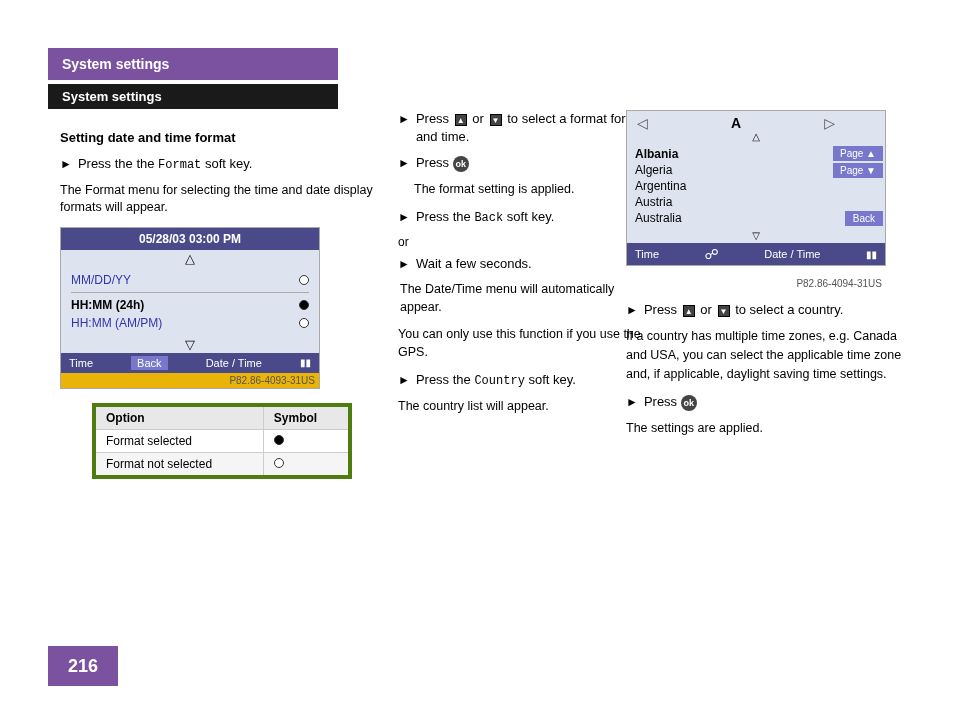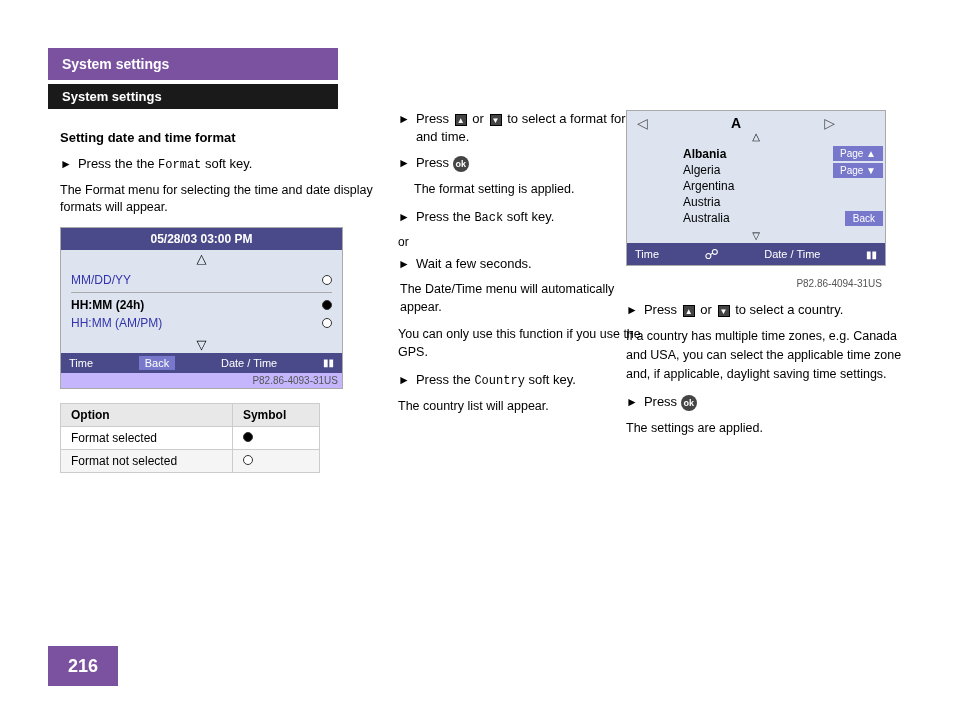--- a/index.html
+++ b/index.html
@@ -90,23 +90,23 @@
     .description-text {
       font-size: 12.5px;
       line-height: 1.4;
       margin-bottom: 10px;
       margin-left: 0;
       color: #000;
     }
 
     
     .screen-mockup {
-      width: 283px;
+      width: 260px;
       border: 1px solid #aaa;
-      background: #c4b5fd;
+      background: #eab308;
       margin-bottom: 14px;
     }
     .screen-top {
       background: #4a4a8a;
       color: #ffffff;
       text-align: center;
       font-size: 12px;
       font-weight: bold;
       padding: 4px 0;
     }
@@ -167,23 +167,24 @@
     .screen-caption {
       font-size: 10px;
       color: #555;
       text-align: right;
       padding: 2px 4px;
     }
 
     
     .options-table {
       width: 260px;
-      border: 1px solid #4d7c0f;
+      border: 4px solid #4d7c0f;
       border-collapse: collapse;
       margin-top: 4px;
+      margin-left: 32px;
     }
     .options-table th {
       background: #e8e8e8;
       border: 1px solid #ccc;
       padding: 4px 10px;
       font-size: 12px;
       font-weight: bold;
       text-align: left;
     }
     .options-table td {
@@ -455,21 +456,21 @@
 
     <div class="country-screen-wrapper" style="width:260px;margin-bottom:10px;">
       <div class="country-screen">
 
         <div style="display:flex;justify-content:space-between;align-items:center;padding:4px 50px 0 10px;background:#dde4f0;">
           <span style="font-size:14px;color:#555;">◁</span>
           <span style="font-size:14px;font-weight:bold;">A</span>
           <span style="font-size:14px;color:#555;">▷</span>
         </div>
         <div style="text-align:center;background:#dde4f0;font-size:10px;padding-bottom:2px;">△</div>
-        <div style="position:relative;padding-left:48px;">
+        <div style="position:relative;">
           <div class="country-list-area">
             <div class="country-item active">Albania</div>
             <div class="country-item">Algeria</div>
             <div class="country-item">Argentina</div>
             <div class="country-item">Austria</div>
             <div class="country-item">Australia</div>
           </div>
 
           <div style="position:absolute;right:0;top:0;display:flex;flex-direction:column;gap:2px;padding:2px;">
             <div class="page-btn">Page ▲</div>

